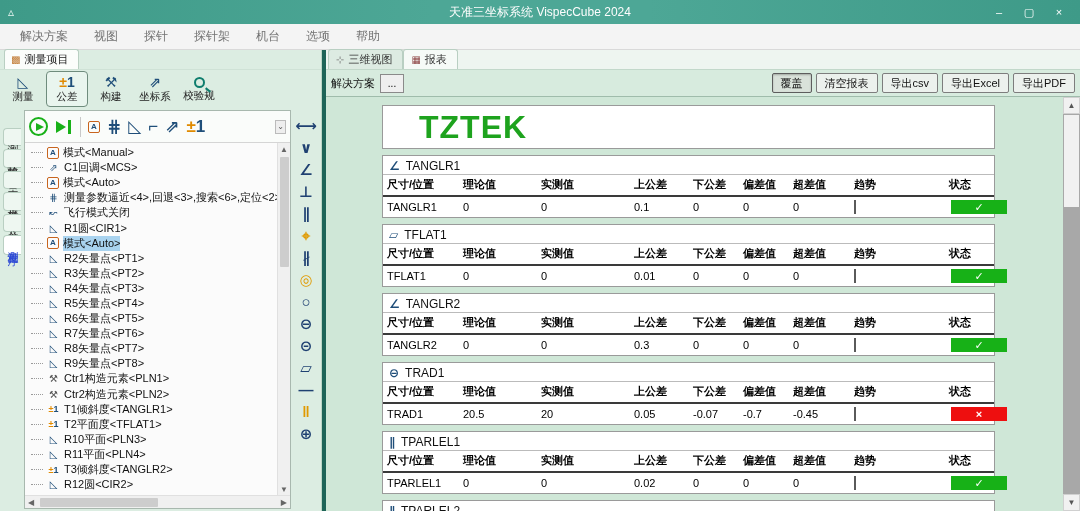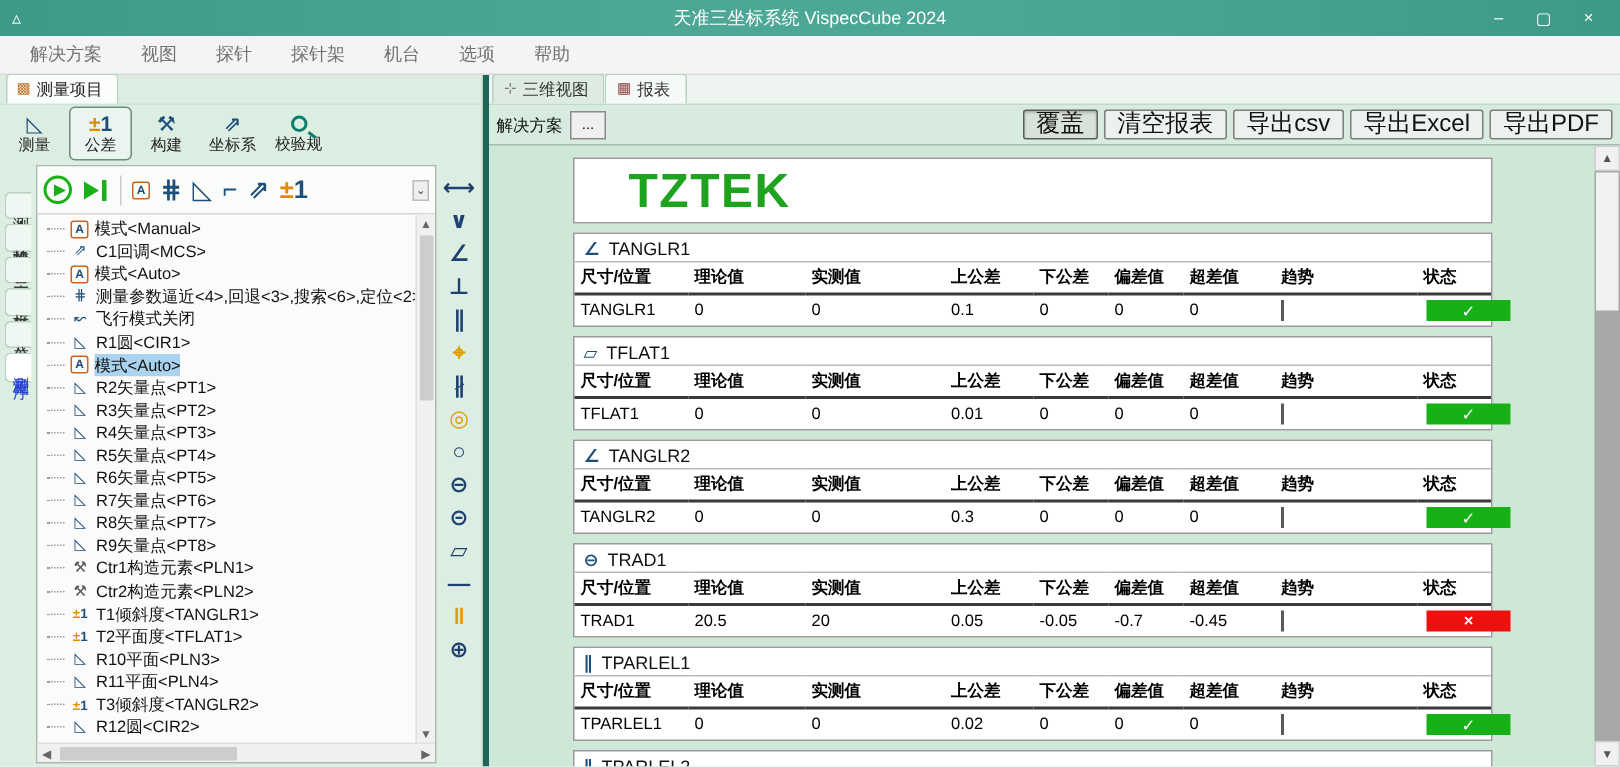--- a/index.html
+++ b/index.html
@@ -100,21 +100,21 @@
 
   .output-bar { height:27px; background:#d7ebde; display:flex; align-items:center; padding:0 5px; gap:5px;
     border-bottom:1px solid #9fbcab; flex:0 0 27px; }
   .ob-label { font-size:11px; color:#111; }
   .ob-input { width:152px; height:19px; border:1px solid #8a8a8a; background:#fff; font-size:11px; padding:0 3px;
     font-family:"Liberation Sans","DejaVu Sans",sans-serif; }
   .ob-browse { width:24px; height:19px; border:1px solid #8a8a8a; background:#efefef; font-size:10px; text-align:center; line-height:17px; }
   .ob-check { display:flex; align-items:center; gap:4px; margin-left:8px; font-size:11px; color:#111; }
   .cbox { width:12px; height:12px; border:1px solid #555; background:#fff; }
   .ob-buttons { margin-left:auto; display:flex; gap:4px; }
-  .ob-btn { height:20px; border:1px solid #7d7d7d; background:#ecf1ed; font-size:16px; padding:0 8px;
+  .ob-btn { height:20px; border:1px solid #7d7d7d; background:#ecf1ed; font-size:11px; padding:0 8px;
     border-radius:2px; color:#111; line-height:18px; }
   .ob-btn.pressed { background:#d9e2da; border-color:#5d5d5d; box-shadow:inset 0 1px 2px rgba(0,0,0,.25); }
 
   .report-area { flex:1; position:relative; overflow:hidden; padding:8px 0 0 56px; }
   .report-col { width:613px; display:flex; flex-direction:column; gap:6px; }
   .rbox { background:#fff; border:1px solid #9a9a9a; }
   .logo-box { height:44px; display:flex; align-items:center; padding-left:36px; }
   .logo-text { font-size:32px; font-weight:bold; color:#1ea31e; letter-spacing:1px;
     text-shadow:1px 0 0 #d9c75a00; }
 
@@ -477,21 +477,21 @@
                 <span class="rt-head">偏差值</span>
                 <span class="rt-head">超差值</span>
                 <span class="rt-head">趋势</span>
                 <span class="rt-head">状态</span>
               </div>
               <div class="rt-grid">
                 <span class="rt-cell">TRAD1</span>
                 <span class="rt-cell">20.5</span>
                 <span class="rt-cell">20</span>
                 <span class="rt-cell">0.05</span>
-                <span class="rt-cell">-0.05</span>
+                <span class="rt-cell">-0.07</span>
                 <span class="rt-cell">-0.7</span>
                 <span class="rt-cell">-0.45</span>
                 <span class="rt-cell"><span class="trend"><span class="fill" style="width: 47%;"></span><span class="ticks"></span></span></span>
                 <span class="rt-cell">
                   <span class="status fail">×</span>
                 </span>
               </div>
             </div>
             <div class="rbox">
               <div class="rt-title">

